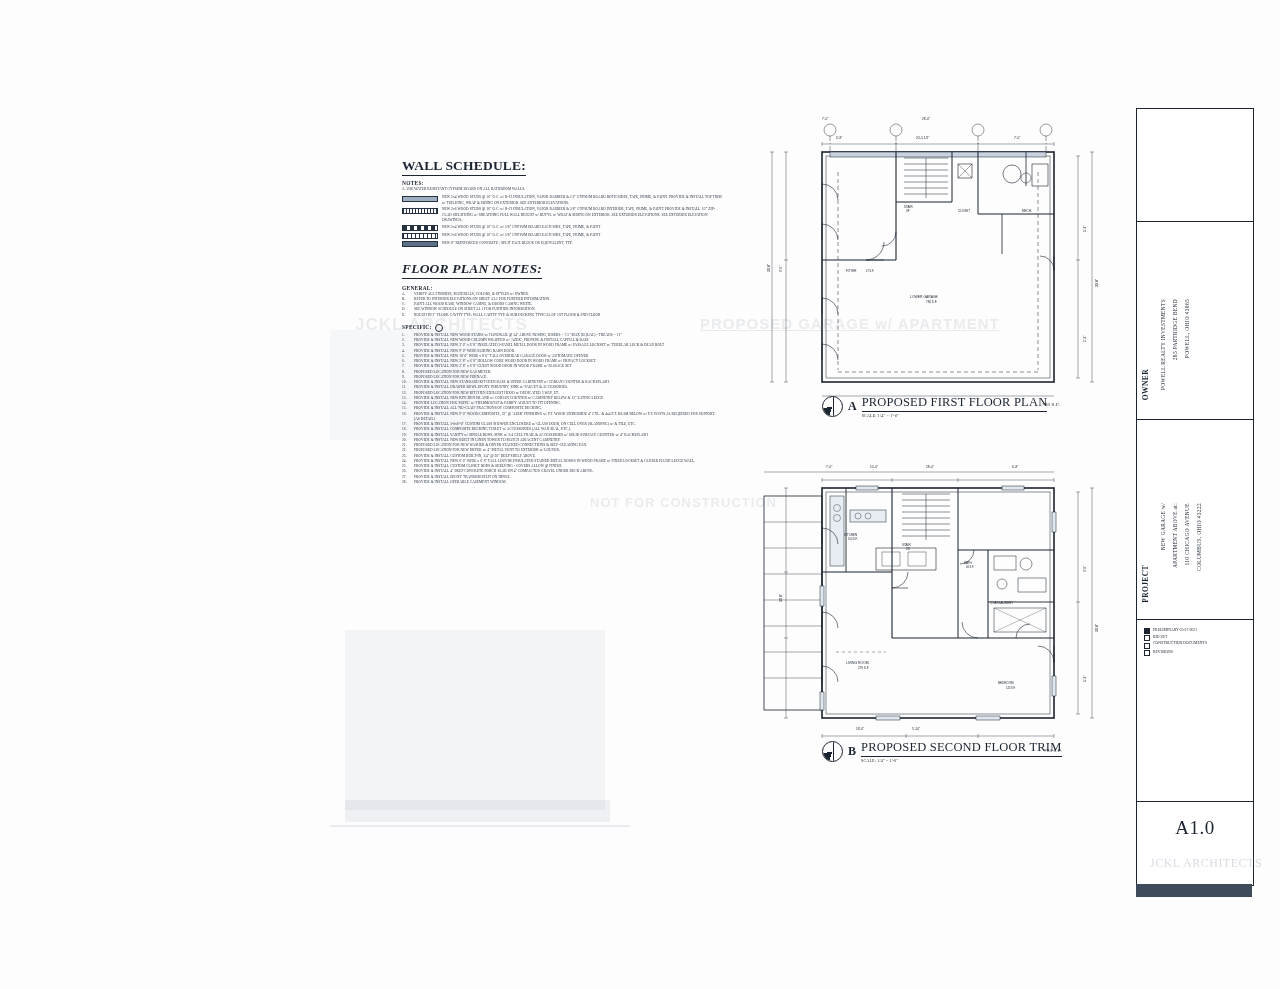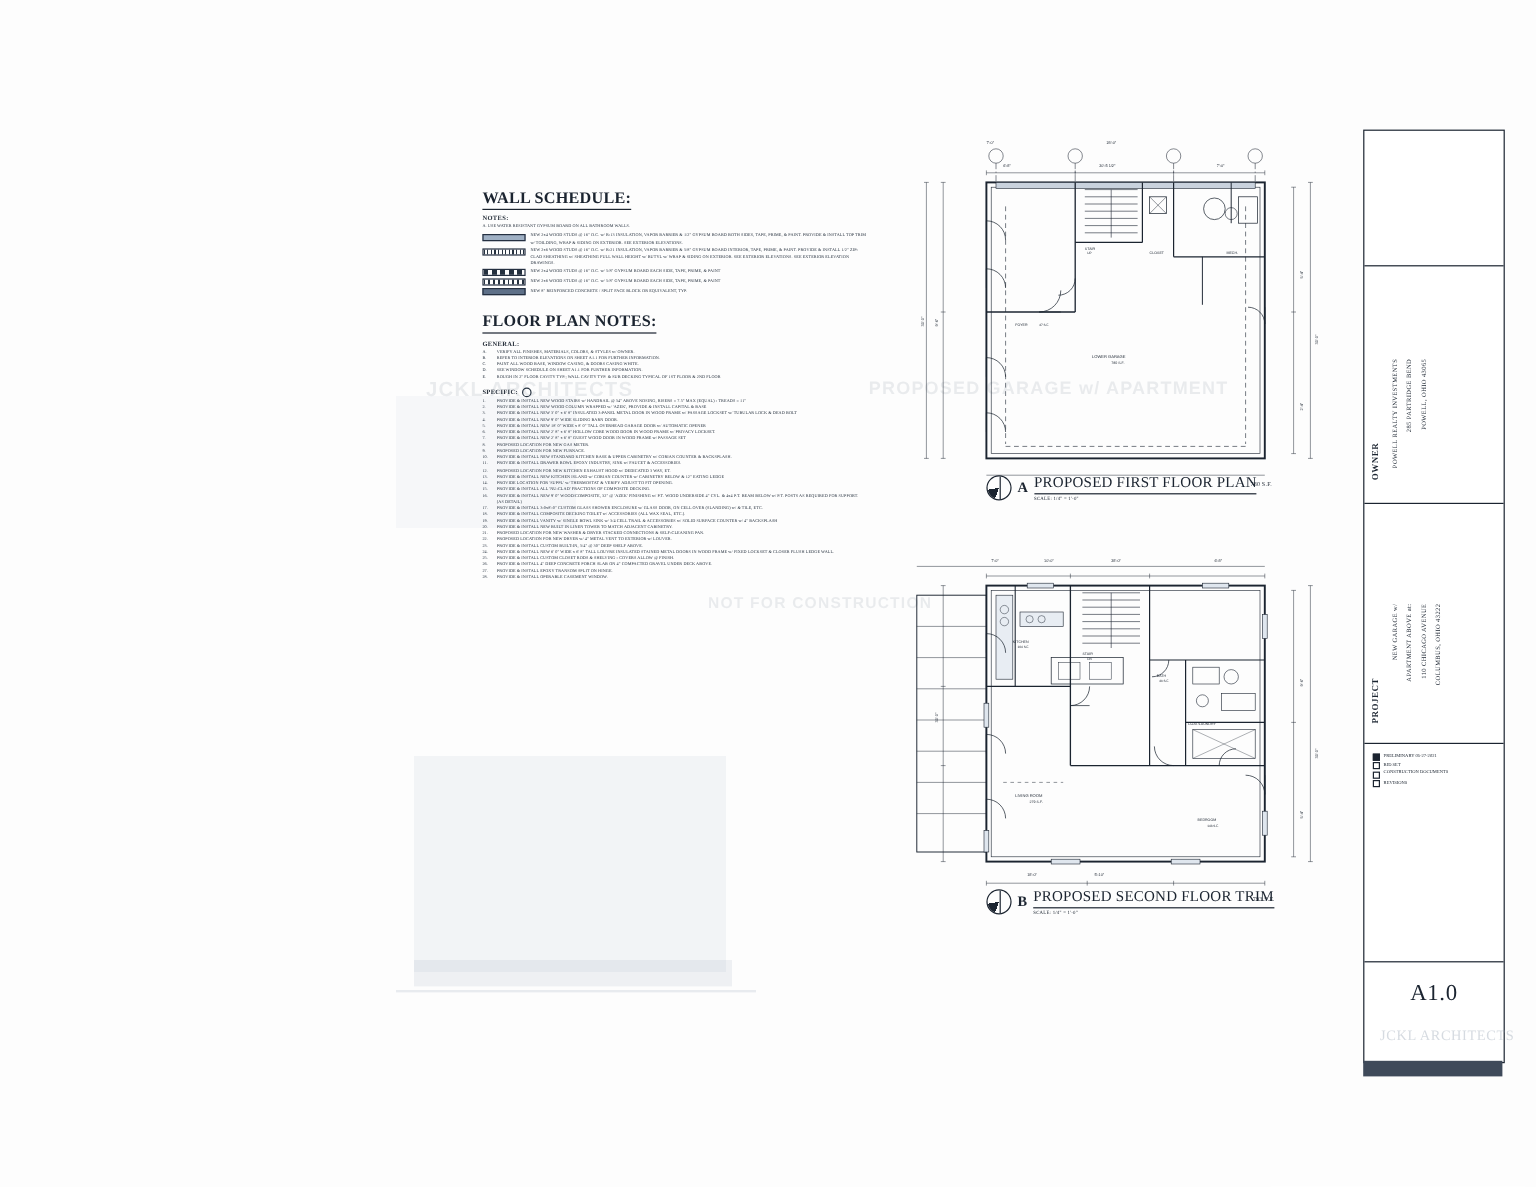--- a/index.html
+++ b/index.html
@@ -269,21 +269,21 @@
 </head>
 <body>
 
 <div class="sheet">
 
   <div class="ghost" style="left:345px;top:630px;width:260px;height:180px;"></div>
   <div class="ghost" style="left:330px;top:330px;width:150px;height:110px;opacity:.05;"></div>
   <div class="ghost" style="left:345px;top:800px;width:265px;height:22px;opacity:.13;"></div>
   <div class="ghost" style="left:330px;top:825px;width:300px;height:2px;opacity:.18;"></div>
   <div class="ghost-text watermark" style="left:355px;top:315px;font-size:17px;">JCKL ARCHITECTS</div>
-  <div class="ghost-text watermark" style="left:724px;top:315px;font-size:15px;">PROPOSED GARAGE w/ APARTMENT</div>
+  <div class="ghost-text watermark" style="left:700px;top:315px;font-size:15px;text-decoration:underline;">PROPOSED GARAGE w/ APARTMENT</div>
   <div class="ghost-text watermark" style="left:590px;top:495px;font-size:13px;">NOT FOR CONSTRUCTION</div>
 
   <div class="notes">
 
     <div class="sec-title">WALL SCHEDULE:</div>
 
     <div class="sub-title">NOTES:</div>
     <div class="micro" style="margin-bottom:3px;">A.   USE WATER RESISTANT GYPSUM BOARD ON ALL BATHROOM WALLS.</div>
 
     <div>
@@ -302,21 +302,21 @@
       <div class="legend-row">
         <span class="swatch sw-dot"></span>
         <span class="micro micro-txt">NEW 2x6 WOOD STUDS @ 16" O.C. w/ 5/8" GYPSUM BOARD EACH SIDE, TAPE, PRIME, &amp; PAINT</span>
       </div>
       <div class="legend-row">
         <span class="swatch sw-block"></span>
         <span class="micro micro-txt">NEW 8" REINFORCED CONCRETE / SPLIT FACE BLOCK OR EQUIVALENT, TYP.</span>
       </div>
     </div>
 
-    <div class="sec-title" style="margin-top:12px;">FLOOR PLAN NOTES:</div>
+    <div class="sec-title" style="margin-top:12px;font-style:italic;">FLOOR PLAN NOTES:</div>
 
     <div class="sub-title" style="margin-top:4px;">GENERAL:</div>
     <div class="micro">
       <div class="micro-row">
           <span class="micro-idx">A.</span>
           <span class="micro-txt">VERIFY ALL FINISHES, MATERIALS, COLORS, &amp; STYLES w/ OWNER.</span>
         </div>
       <div class="micro-row">
           <span class="micro-idx">B.</span>
           <span class="micro-txt">REFER TO INTERIOR ELEVATIONS ON SHEET A1.1 FOR FURTHER INFORMATION.</span>

